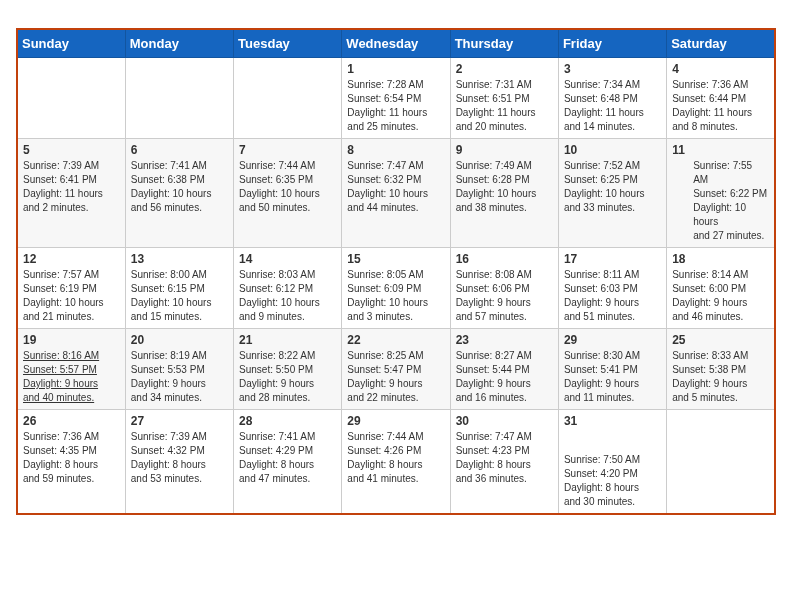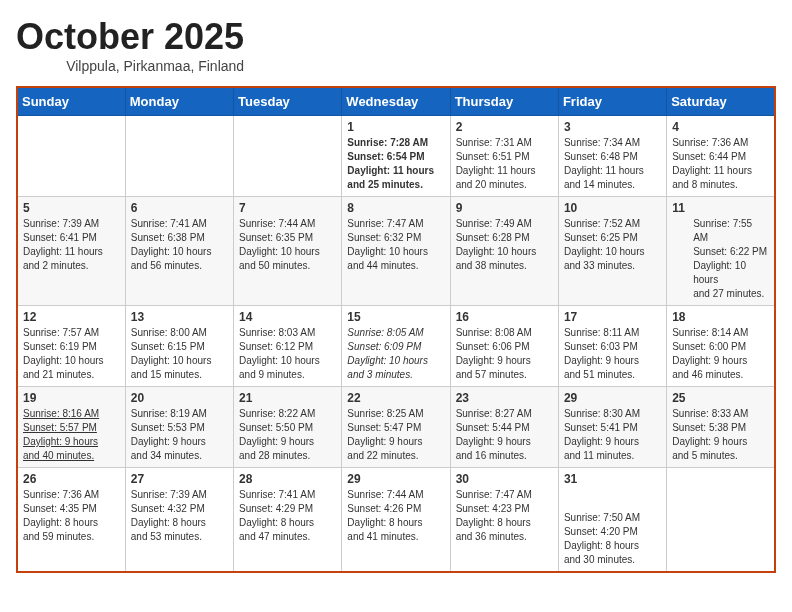--- a/index.html
+++ b/index.html
@@ -82,24 +82,20 @@
       color: #333;
     }
     .empty-cell {
       background: #fff !important;
     }
   </style>
 </head>
 <body>
 
 <div class="header">
-  <div class="title-block">
-    <div class="month-title">October 2025</div>
-    <div class="location">Vilppula, Pirkanmaa, Finland</div>
-  </div>
 </div>
 
 <table class="calendar">
   <thead>
     <tr id="header-row">
         <th>Sunday</th>
         <th>Monday</th>
         <th>Tuesday</th>
         <th>Wednesday</th>
         <th>Thursday</th>
@@ -107,21 +103,21 @@
         <th>Saturday</th>
       </tr>
   </thead>
   <tbody id="calendar-body">
       <tr>
         <td class="empty-cell"></td>
         <td class="empty-cell"></td>
         <td class="empty-cell"></td>
         <td>
           <div class="day-num">1</div>
-          <div class="day-info" style="white-space: pre-line; font-weight: bold;">Sunrise: 7:28 AM
+          <div class="day-info" style="white-space: pre-line;">Sunrise: 7:28 AM
 Sunset: 6:54 PM
 Daylight: 11 hours
 and 25 minutes.</div>
         </td>
         <td>
           <div class="day-num">2</div>
           <div class="day-info" style="white-space: pre-line;">Sunrise: 7:31 AM
 Sunset: 6:51 PM
 Daylight: 11 hours
 and 20 minutes.</div>
@@ -209,21 +205,21 @@
         </td>
         <td>
           <div class="day-num">14</div>
           <div class="day-info" style="white-space: pre-line;">Sunrise: 8:03 AM
 Sunset: 6:12 PM
 Daylight: 10 hours
 and 9 minutes.</div>
         </td>
         <td>
           <div class="day-num">15</div>
-          <div class="day-info" style="white-space: pre-line; font-style: italic;">Sunrise: 8:05 AM
+          <div class="day-info" style="white-space: pre-line;">Sunrise: 8:05 AM
 Sunset: 6:09 PM
 Daylight: 10 hours
 and 3 minutes.</div>
         </td>
         <td>
           <div class="day-num">16</div>
           <div class="day-info" style="white-space: pre-line;">Sunrise: 8:08 AM
 Sunset: 6:06 PM
 Daylight: 9 hours
 and 57 minutes.</div>

